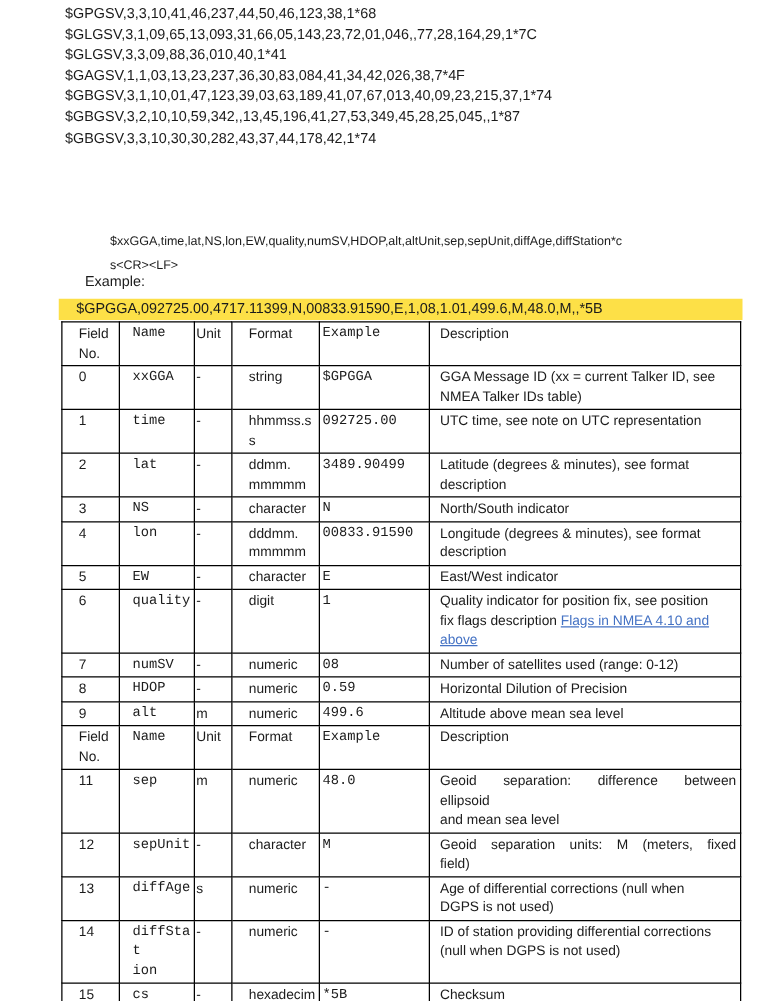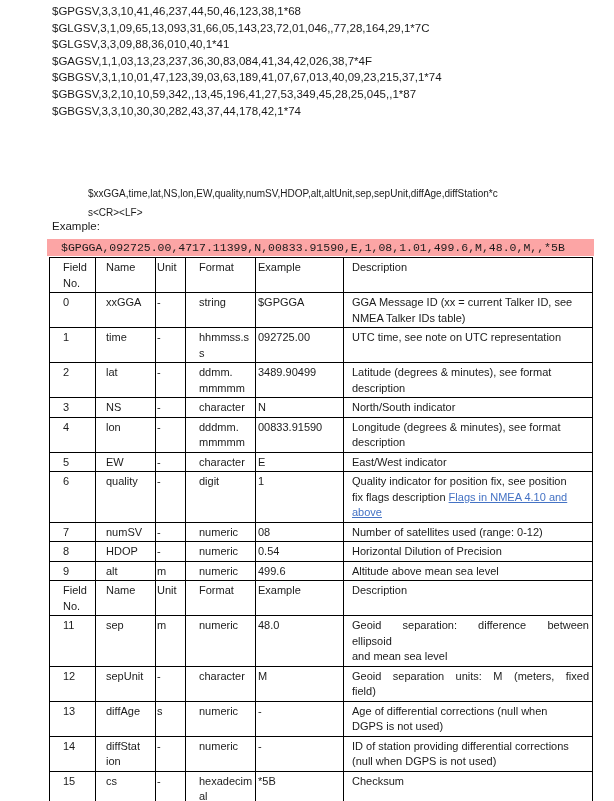--- a/index.html
+++ b/index.html
@@ -10,42 +10,42 @@
   }
   .nmea-list{
     position:absolute;top:3px;left:52px;
     font-size:11.5px;line-height:16.6px;white-space:nowrap;
   }
   .syntax-block{
     position:absolute;top:184px;left:52px;width:480px;
     font-size:10px;line-height:19px;margin-left:36px;
   }
   .example-label{
-    position:absolute;top:220px;left:52px;font-size:11.5px;
+    position:absolute;top:220px;left:68px;font-size:11.5px;
   }
   .example-bar{
     position:absolute;top:239px;left:47px;width:533px;height:17px;
-    background:#fca5a5;font-size:11.5px;line-height:17px;
-    padding-left:14px;white-space:nowrap;overflow:hidden;font-family:Liberation Mono, monospace;
+    background:#fde047;font-size:11.5px;line-height:17px;
+    padding-left:14px;white-space:nowrap;overflow:hidden;
   }
   table.spec{
     position:absolute;top:257px;left:49px;width:543px;
     border-collapse:collapse;table-layout:fixed;
     font-size:11px;line-height:15.5px;
   }
   table.spec th,table.spec td{
     border:1px solid #000;vertical-align:top;
     white-space:pre-line;word-wrap:break-word;
     padding:2px 2px 1px 2px;font-weight:normal;text-align:left;
   }
   .c0{padding-left:13px !important;}
-  .c1{padding-left:10px !important;}
+  .c1{padding-left:10px !important;font-family:Liberation Mono, monospace;}
   .c2{padding-left:1px !important;}
   .c3{padding-left:13px !important;}
-  .c4{padding-left:2px !important;}
+  .c4{padding-left:2px !important;font-family:Liberation Mono, monospace;}
   .c5{padding-left:8px !important;padding-right:3px !important;}
   .link{color:#4472c4;text-decoration:underline;cursor:pointer;}
   .jline{
     display:inline-block;width:100%;
     text-align:justify;text-align-last:justify;
   }
 </style>
 </head>
 <body>
 
@@ -156,21 +156,21 @@
     <td class="c2">-</td>
     <td class="c3">numeric</td>
     <td class="c4">08</td>
     <td class="c5">Number of satellites used (range: 0-12)</td>
   </tr>
   <tr>
     <td class="c0">8</td>
     <td class="c1">HDOP</td>
     <td class="c2">-</td>
     <td class="c3">numeric</td>
-    <td class="c4">0.54</td>
+    <td class="c4">0.59</td>
     <td class="c5">Horizontal Dilution of Precision</td>
   </tr>
   <tr>
     <td class="c0">9</td>
     <td class="c1">alt</td>
     <td class="c2">m</td>
     <td class="c3">numeric</td>
     <td class="c4">499.6</td>
     <td class="c5">Altitude above mean sea level</td>
   </tr>

